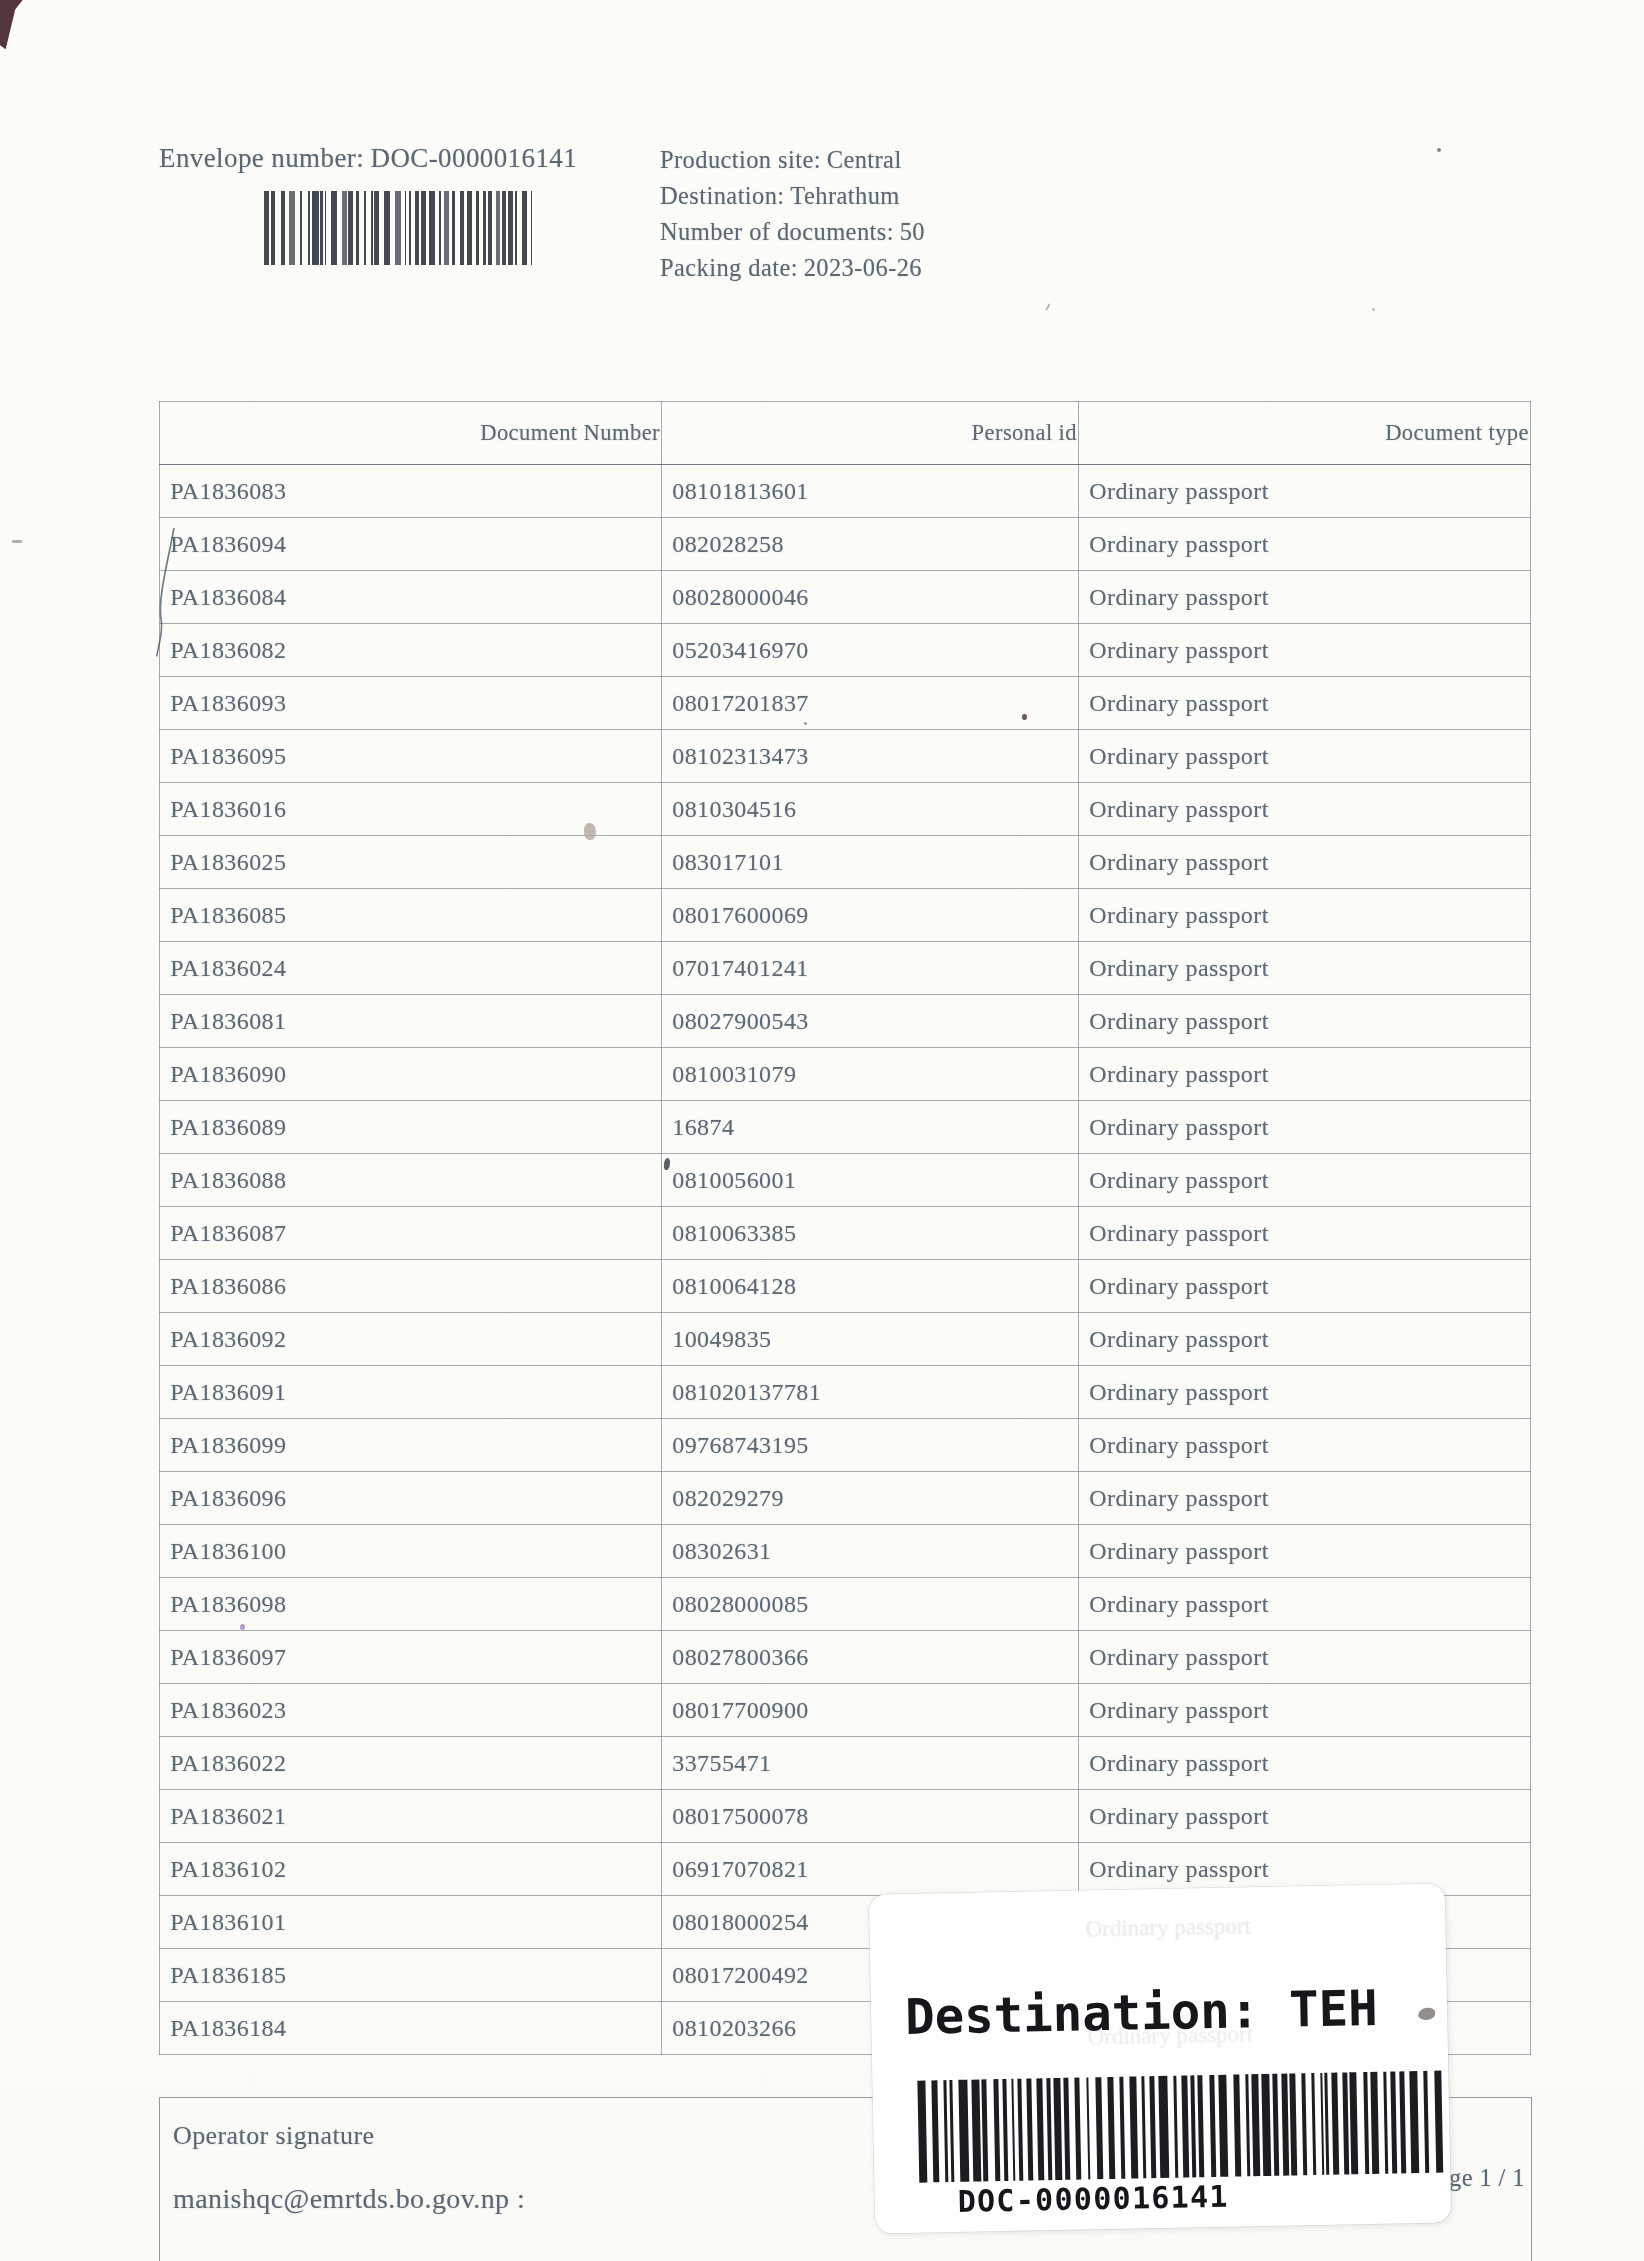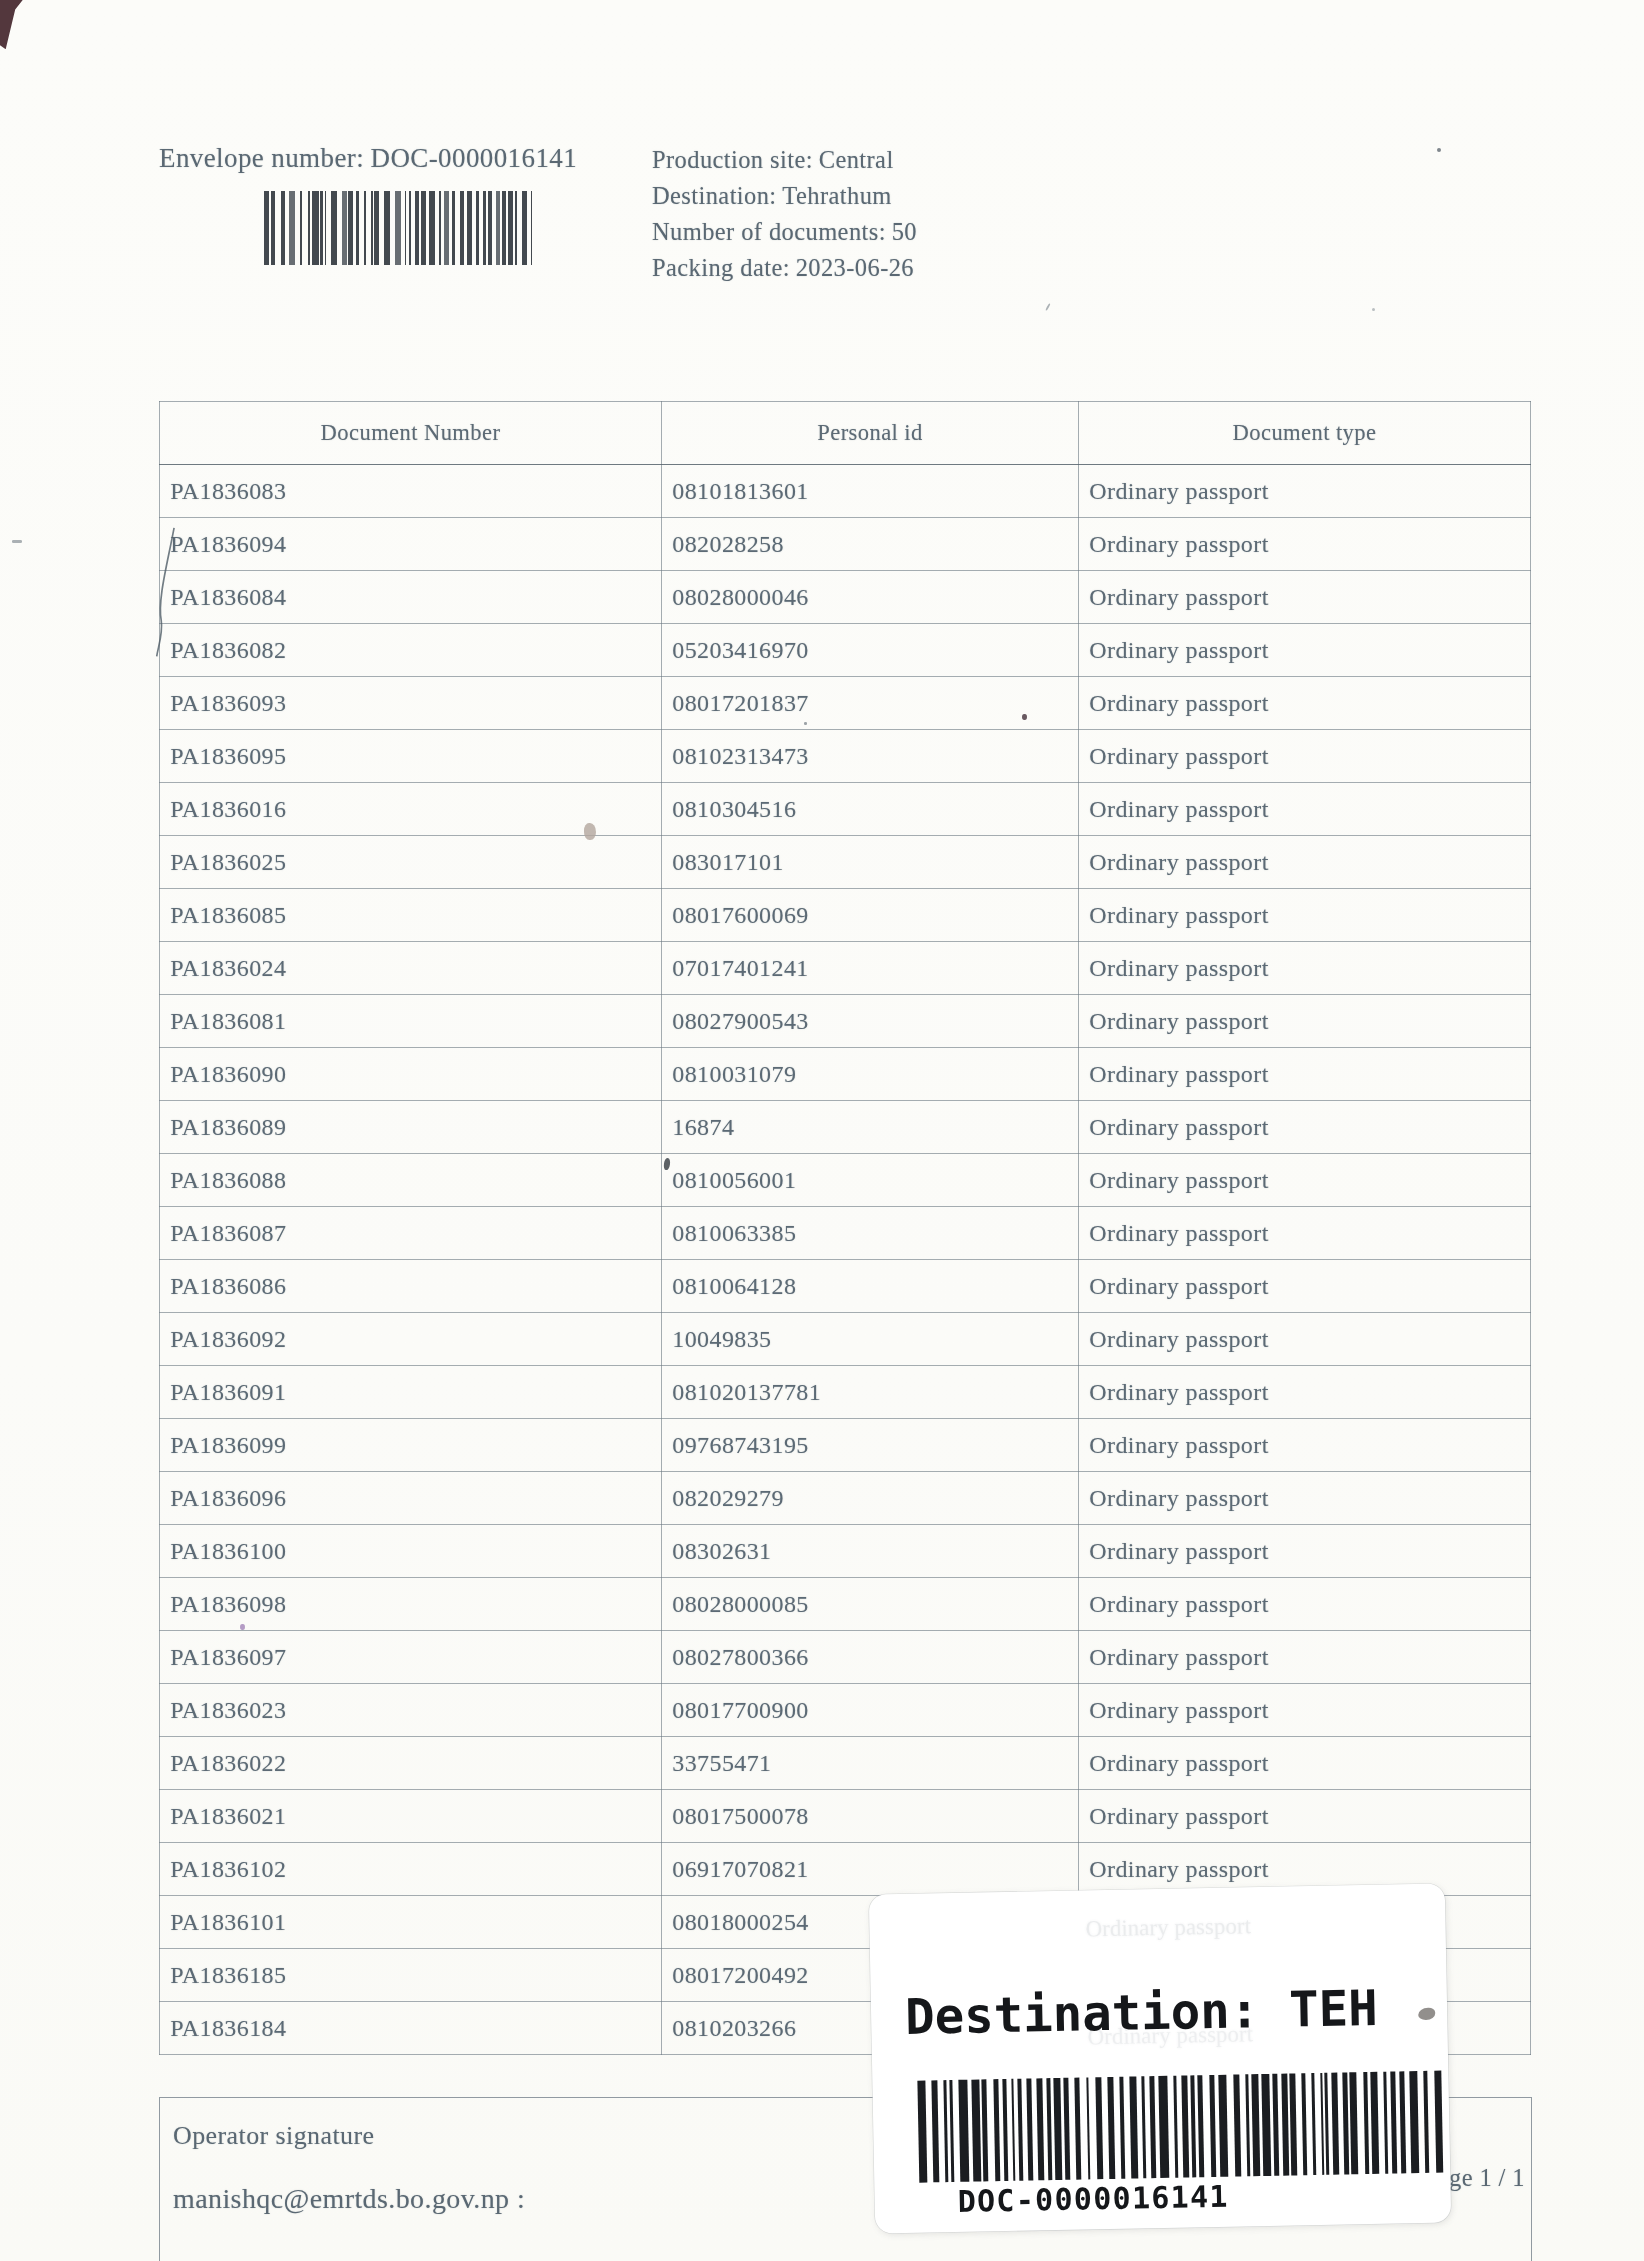--- a/index.html
+++ b/index.html
@@ -16,34 +16,34 @@
   
   .env-line{ position:absolute; left:159px; top:143px; font-size:27px; white-space:nowrap;}
   .env-line span{ margin-right:6.4px; }
   .barcode{ display:flex; align-items:stretch; }
   .bar{ background:var(--barcode-soft,#43494f); }
   .gap{ background:transparent; }
   .top-barcode{ position:absolute; left:264px; top:191px; width:268px; height:74px; filter:blur(0.3px); }
   .top-barcode .bar:nth-child(4n){ opacity:.72; }
   .top-barcode .bar:nth-child(7n){ opacity:.85; background:#4d555c;}
   .header-right{ position:absolute; left:648px; top:146px; font-size:24.5px; }
-  .hr-line{ position:absolute; left:4px; white-space:nowrap; }
+  .hr-line{ position:absolute; left:12px; white-space:nowrap; }
   .hr-line span{ margin-right:5.8px; }
 
   
   table.doc-table{
     position:absolute; left:159px; top:401px; width:1371px;
     border-collapse:collapse; table-layout:fixed;
     font-size:24px; color:#5c6a75;
   }
   table.doc-table col.c1{width:502px;} table.doc-table col.c2{width:417px;} table.doc-table col.c3{width:452px;}
   table.doc-table, table.doc-table th, table.doc-table td{ border:1.3px solid rgba(110,122,132,.62); }
   table.doc-table{ border:1.3px solid rgba(110,122,132,.8); }
   table.doc-table th{
-    height:60px; font-weight:normal; font-size:22.6px; text-align:center;
+    height:60px; font-weight:normal; font-size:22.6px; text-align:right;
     border-bottom:1.9px solid rgba(85,97,107,.85);
   }
   table.doc-table td{
     height:52px; text-align:left; padding:0 0 0 10.3px; vertical-align:middle;
     white-space:nowrap; overflow:hidden;
   }
 
   
   .op-box{
     position:absolute; left:159px; top:2097px; width:1371px; height:168px;

